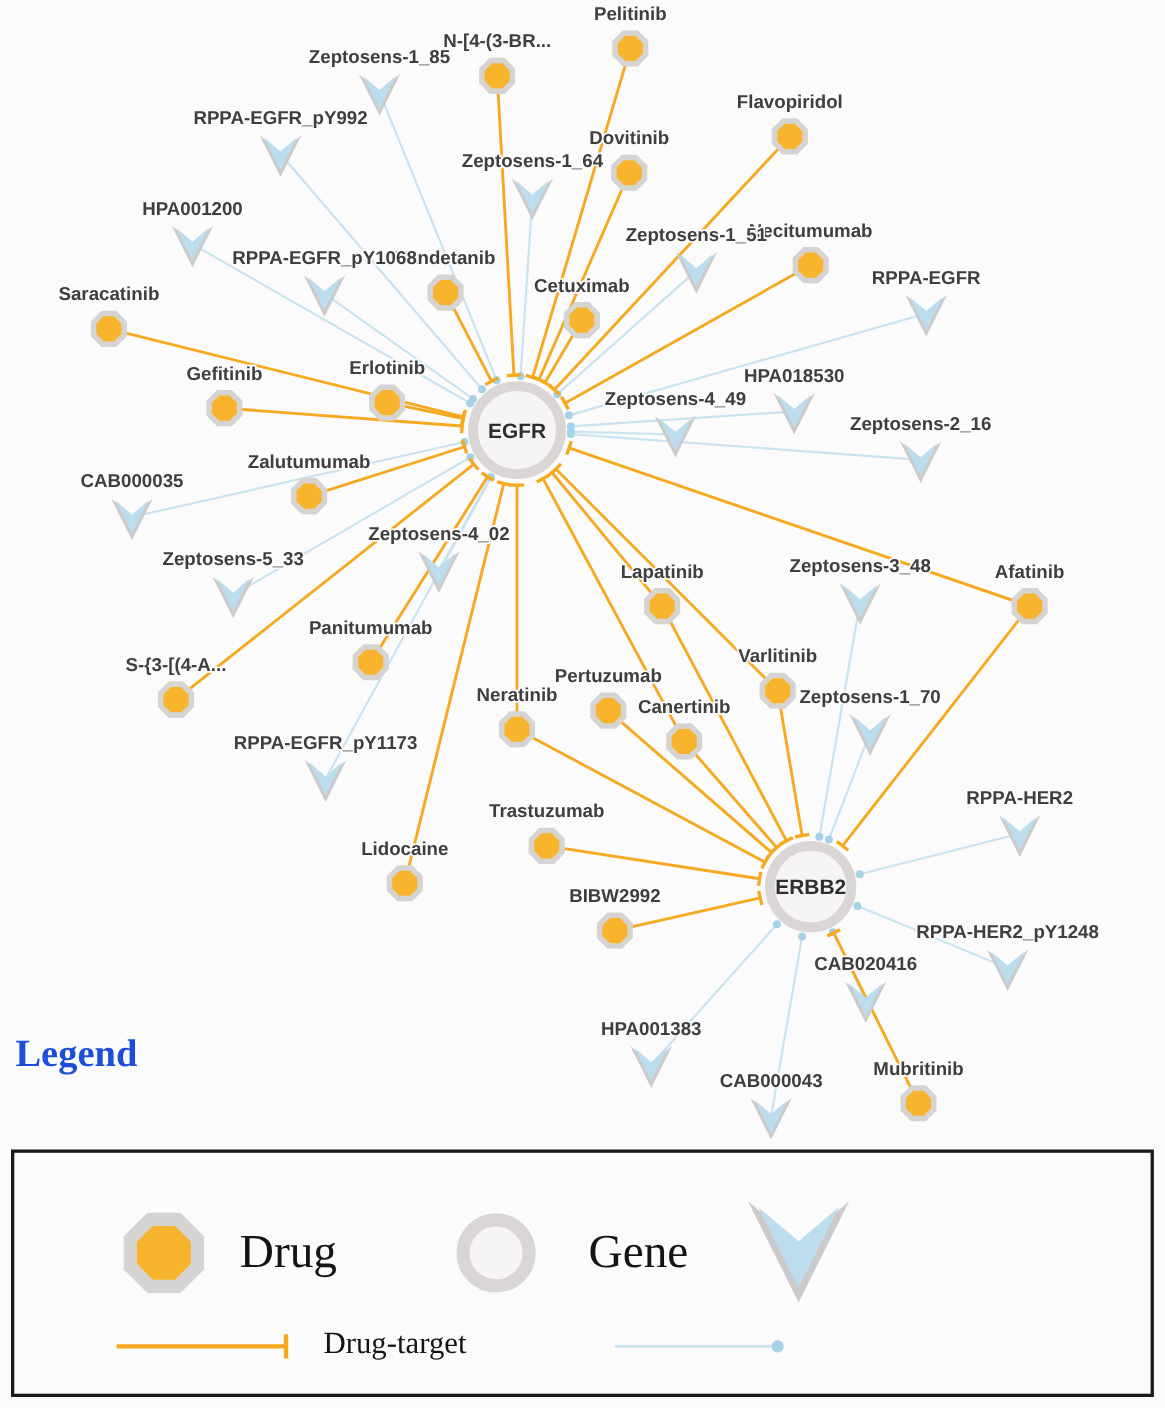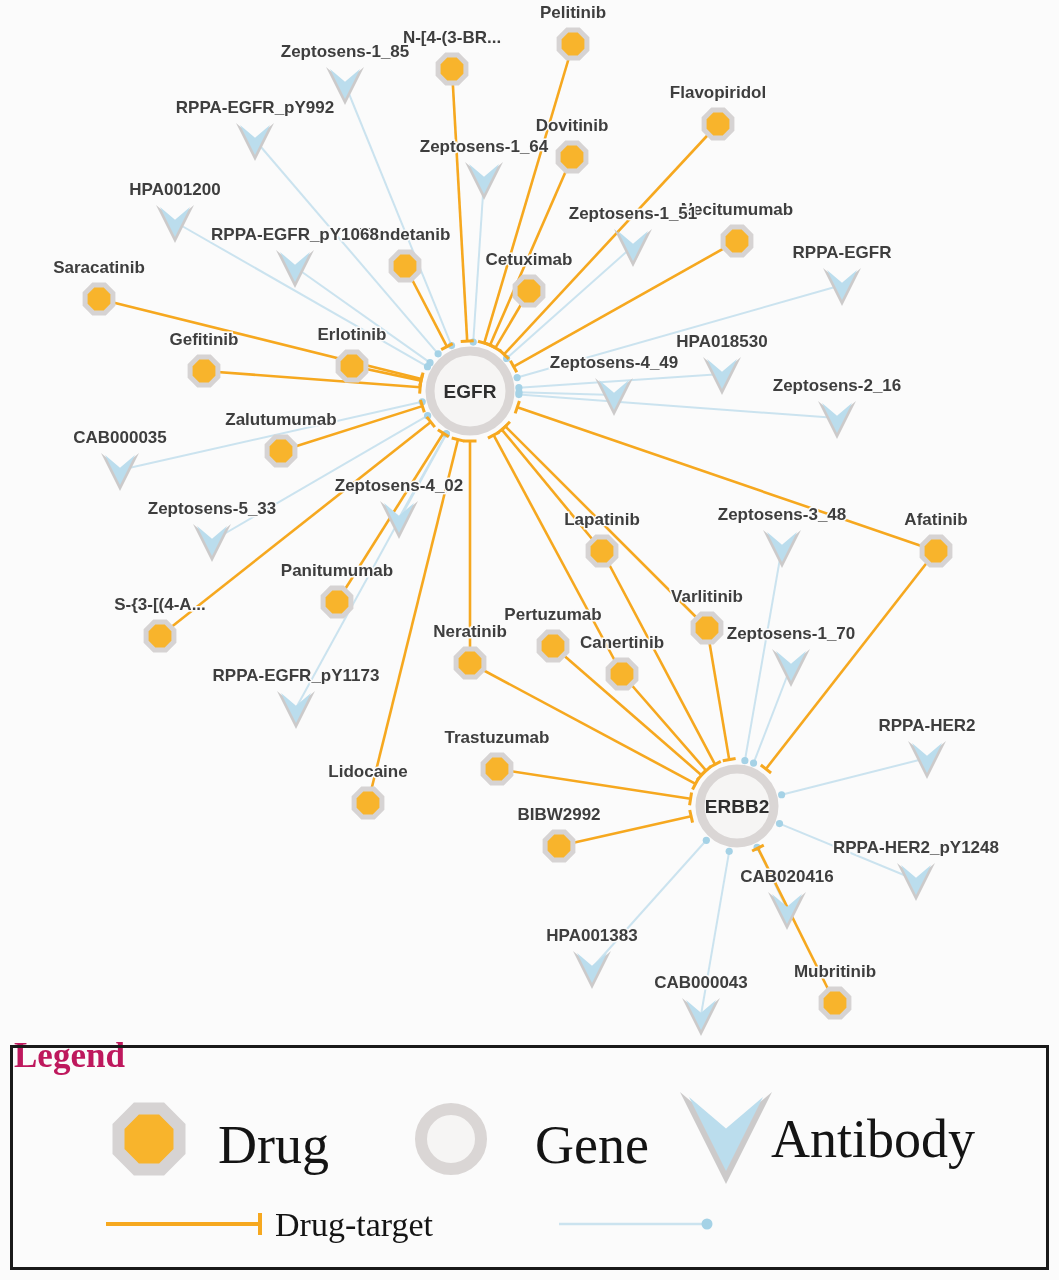--- a/index.html
+++ b/index.html
@@ -11,35 +11,35 @@
     font-family: "Liberation Sans", sans-serif;
   }
   .stage { position: relative; width: 1059px; height: 1280px; }
   #net { position: absolute; left: 0; top: 0; }
   .node-label {
     font: 700 17px "Liberation Sans", sans-serif;
     paint-order: stroke; stroke: #FBFBFB; stroke-width: 3px;
   }
   .gene-label { font: 700 19px "Liberation Sans", sans-serif; }
   .legend-title {
-    position: absolute; left: 14px; top: 1036px;
-    font: 700 35px "Liberation Serif", serif; color: #be185d;
+    position: absolute; left: 14px; top: 938px;
+    font: 700 35px "Liberation Serif", serif; color: #1d4ed8;
   }
   .legend-box {
     position: absolute; left: 10px; top: 1045px;
     width: 1039px; height: 225px;
     border: 3px solid #1a1a1a;
   }
   #legend-icons { position: absolute; left: 0; top: 0; }
   .lg {
     position: absolute; white-space: nowrap;
     font-family: "Liberation Serif", serif; color: #141414;
   }
-  .lg.r1 { font-size: 54px; }
-  .lg.r2 { font-size: 34px; }
+  .lg.r1 { font-size: 43px; }
+  .lg.r2 { font-size: 28px; margin-left: 19px; }
 </style>
 </head>
 <body>
 
 <div class="stage">
   <svg id="net" width="1059" height="1280" viewBox="0 0 1059 1280">
       <g>
         <line x1="345" y1="84" x2="451.52184416851037" y2="345.61764927786146" stroke="#CBE3EF" stroke-width="2"></line>
         <circle cx="451.52184416851037" cy="345.61764927786146" r="3.6" fill="#A5D2E6"></circle>
         <line x1="255" y1="140" x2="438.12343432006264" y2="353.78596285737547" stroke="#CBE3EF" stroke-width="2"></line>
@@ -368,16 +368,15 @@
           <line x1="93" y1="176" x2="247" y2="176" stroke="#F6A81F" stroke-width="4"></line>
           <line x1="247" y1="165" x2="247" y2="187" stroke="#F6A81F" stroke-width="4"></line>
         </g>
         <g>
           <line x1="546" y1="176" x2="690" y2="176" stroke="#CBE3EF" stroke-width="2.5"></line>
           <circle cx="694" cy="176" r="5.5" fill="#A5D2E6"></circle>
         </g>
       </svg>
     <span class="lg r1" style="left:205px; top:66px">Drug</span>
     <span class="lg r1" style="left:522px; top:66px">Gene</span>
-    <span class="lg r1" style="left:758px; top:60px">Antibody</span>
     <span class="lg r2" style="left:262px; top:158px">Drug-target</span>
   </div>
 </div>
 
 </body></html>

